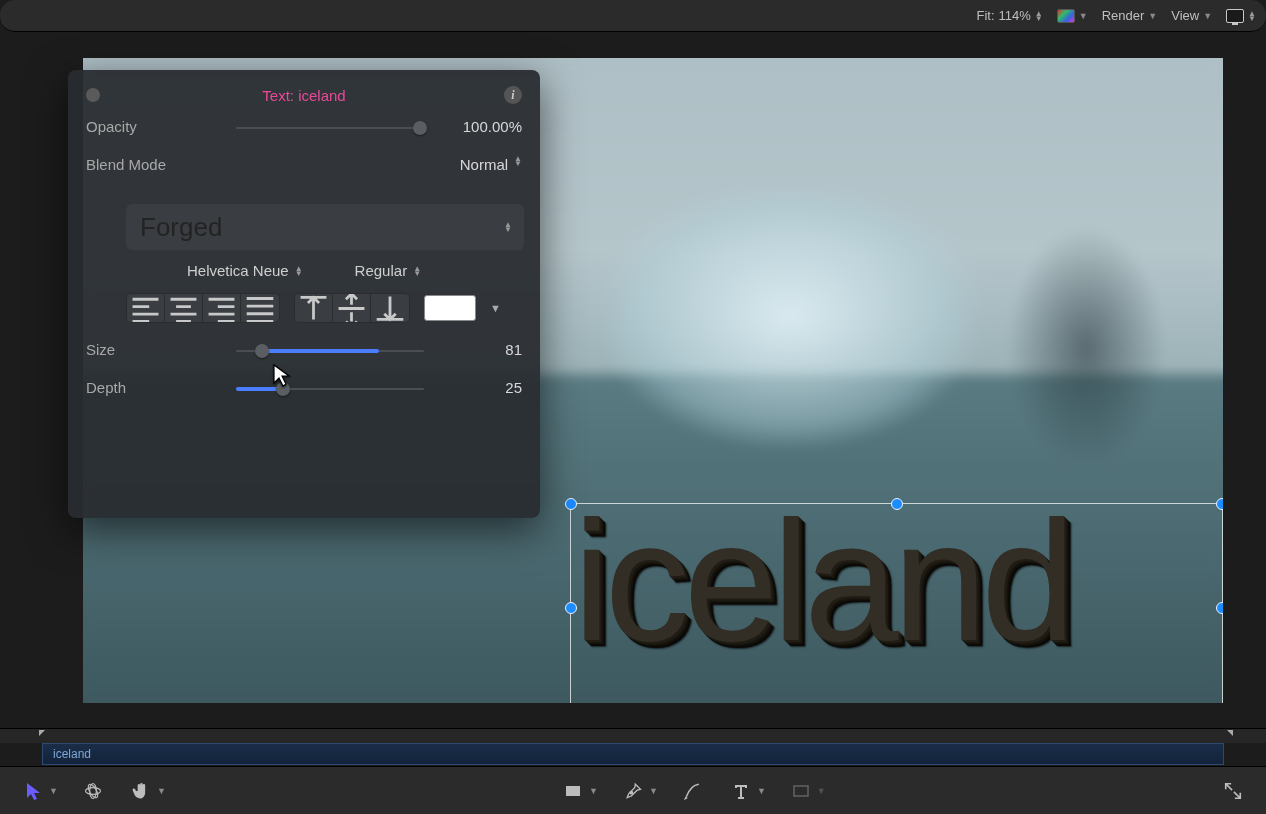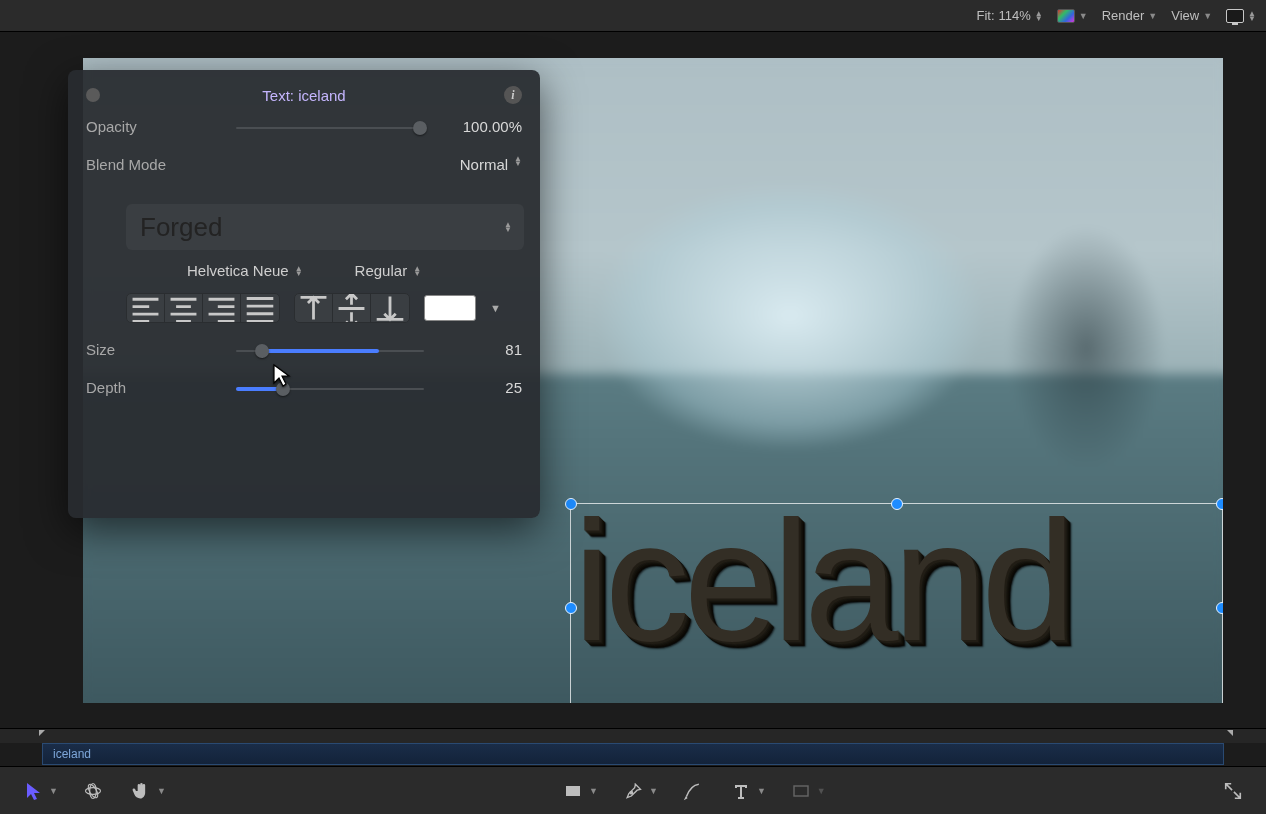--- a/index.html
+++ b/index.html
@@ -1,19 +1,19 @@
 <!DOCTYPE html>
 <html><head>
 <meta charset="utf-8">
 <style>
   * { box-sizing: border-box; margin: 0; padding: 0; font-family: -apple-system, "Helvetica Neue", Arial, sans-serif; }
   body { width: 1266px; height: 814px; background: #1c1c1c; overflow: hidden; position: relative; }
 
   
-  .top-bar { height: 32px; background: #2b2b2b; display: flex; align-items: center; justify-content: flex-end; padding: 0 10px; gap: 14px; border-bottom: 1px solid #000; }
+  .top-bar { height: 32px; background: #2b2b2b; display: flex; align-items: center; justify-content: flex-end; padding: 0 10px; gap: 14px; border-bottom: 1px solid #000; border-radius: 15px; }
   .top-bar .ctrl { color: #bfbfbf; font-size: 13px; display: flex; align-items: center; gap: 4px; cursor: pointer; }
   .updn { display: inline-flex; flex-direction: column; line-height: 5px; color: #9a9a9a; font-size: 8px; }
   .color-swatch { width: 18px; height: 14px; border-radius: 2px; background: linear-gradient(135deg,#d33,#3b6,#36d,#d3d); border:1px solid #555;}
   .monitor-icon { width:18px; height:14px; border:1.5px solid #c8c8c8; border-radius:2px; position:relative; background:#1a1a1a;}
   .monitor-icon::after{content:"";position:absolute;bottom:-3px;left:5px;width:6px;height:2px;background:#c8c8c8;}
 
   
   .canvas-wrap { position: absolute; top: 32px; left: 0; right: 0; bottom: 86px; background: #1c1c1c; display:flex; align-items:center; justify-content:center;}
   .canvas { position: relative; width: 1140px; height: 645px; margin-left:40px; overflow:hidden;
     background:
@@ -34,21 +34,21 @@
     filter: contrast(1.1);
     line-height:1;
   }
   .bbox { position:absolute; left:487px; top:445px; width:653px; height:210px; border:1px solid rgba(255,255,255,0.72); }
   .handle { position:absolute; width:12px; height:12px; background:#1d8cff; border:1.5px solid #e8f3ff; border-radius:50%; transform:translate(-50%,-50%);}
 
   
   .hud { position:absolute; left:68px; top:70px; width:472px; height:448px; background:rgba(40,44,48,0.94); border-radius:8px; box-shadow:0 12px 40px rgba(0,0,0,0.6); padding:12px 18px 18px; color:#c4c4c4;}
   .hud-header{display:flex;align-items:center;justify-content:center;position:relative;height:26px;margin-bottom:10px;}
   .hud-close{position:absolute;left:0;width:14px;height:14px;background:#5a5a5a;border-radius:50%;}
-  .hud-title{color:#c4b5fd;font-size:15px;}
+  .hud-title{color:#ec4899;font-size:15px;}
   .hud-info{position:absolute;right:0;width:18px;height:18px;background:#555;border-radius:50%;display:flex;align-items:center;justify-content:center;font-style:italic;font-family:Georgia,serif;font-size:12px;color:#ccc;font-weight:bold;}
 
   .row{display:flex;align-items:flex-start;height:38px;font-size:15px;}
   .row .label{width:150px;color:#a8a8a8;}
   .row .slider{flex:1;height:20px;position:relative;margin-right:18px;}
   .row .value{width:80px;text-align:right;color:#d8d8d8;}
   .track{position:absolute;top:9px;left:0;right:0;height:2px;background:#4a4e52;border-radius:1px;}
   .track.active::before{content:"";position:absolute;top:-1px;left:0;height:4px;background:#4a7dff;border-radius:2px;width:var(--fill,20%);}
   .thumb{position:absolute;top:3px;width:14px;height:14px;background:#5a5e62;border-radius:50%;transform:translateX(-50%);box-shadow:0 1px 2px rgba(0,0,0,0.5);}
   .row.size .track.active::before{left:14%;width:62%;}

